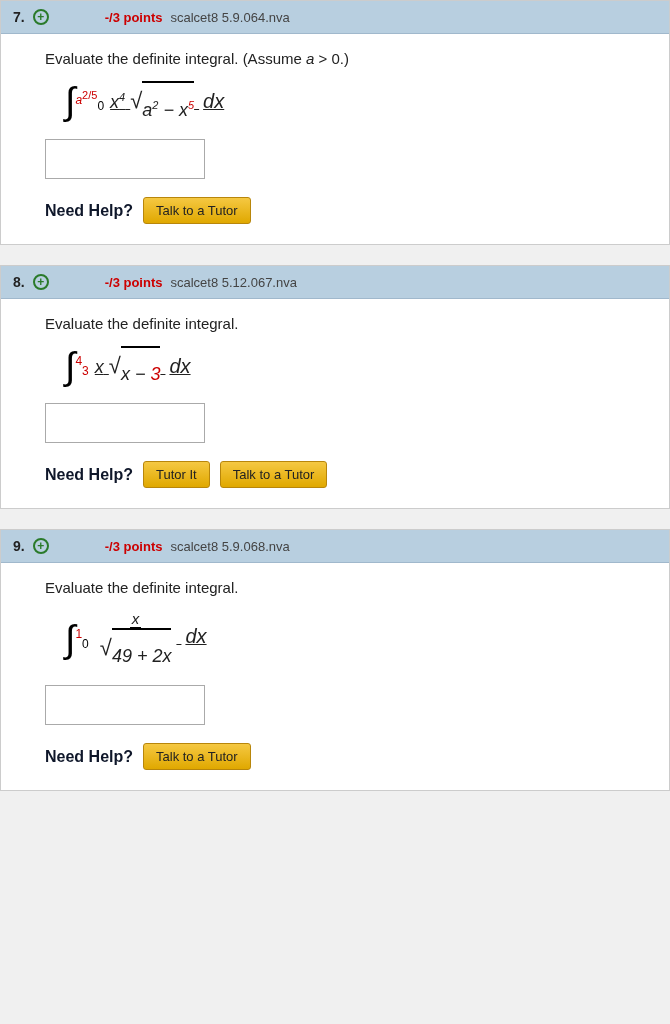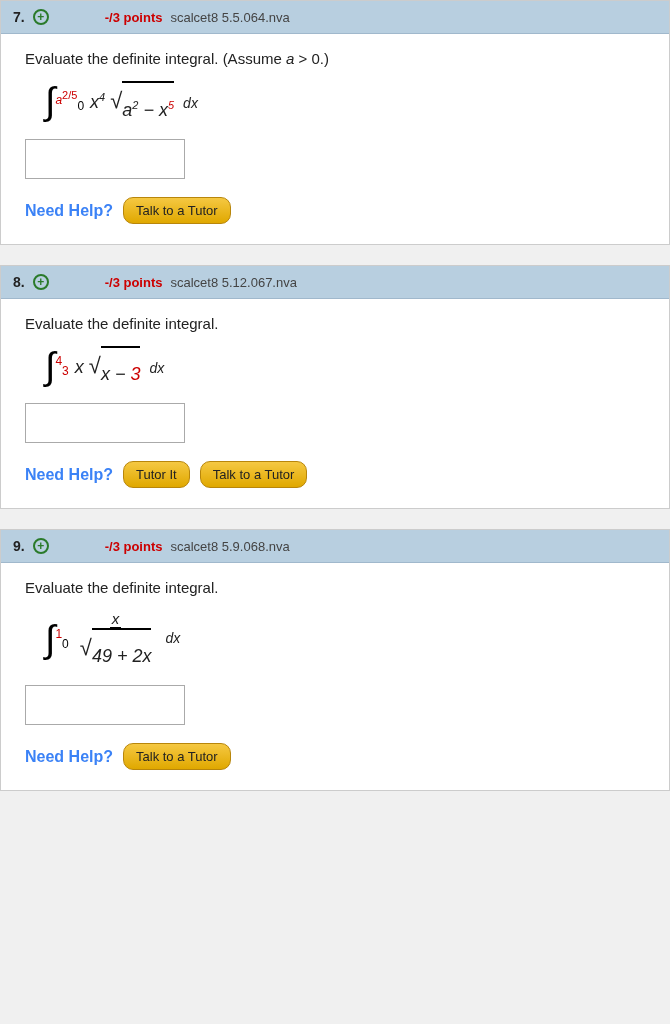--- a/index.html
+++ b/index.html
@@ -53,20 +53,21 @@
       margin-left: 48px;
     }
 
     .problem-id {
       color: #444;
       font-size: 13px;
     }
 
     .question-body {
       padding: 16px 24px 20px 24px;
+      margin-left: 20px;
     }
 
     .problem-text {
       font-size: 15px;
       margin-bottom: 14px;
       color: #222;
     }
 
     .math-display {
       font-size: 20px;
@@ -84,29 +85,29 @@
       background: #fff;
     }
 
     .need-help-row {
       display: flex;
       align-items: center;
       gap: 10px;
     }
 
     .need-help-label {
-      color: #3b82f6;
+      color: #0f172a;
       font-weight: bold;
       font-size: 16px;
     }
 
     .help-btn {
       background: linear-gradient(to bottom, #f5c842, #e0a800);
       border: 1px solid #b8860b;
-      border-radius: 10px;
+      border-radius: 3px;
       padding: 5px 12px;
       font-size: 13px;
       color: #222;
       cursor: pointer;
       font-weight: normal;
     }
 
     .integral-symbol {
       font-size: 38px;
       line-height: 1;
@@ -132,20 +133,21 @@
     .integral-lower {
       color: #000;
       font-size: 12px;
       align-self: flex-start;
       margin-top: 10px;
     }
 
     .math-expr {
       font-size: 18px;
       font-style: italic;
+      text-decoration: underline;
     }
 
     .math-red {
       color: #cc0000;
     }
 
     .sqrt-container {
       display: inline-flex;
       align-items: center;
     }
@@ -180,36 +182,36 @@
       padding: 0 2px;
     }
 
     .frac-den {
       font-size: 15px;
       font-style: italic;
       padding: 0 2px;
     }
 
     .dx {
-      font-size: 14px;
+      font-size: 20px;
       font-style: italic;
       margin-left: 4px;
     }
 
     .italic { font-style: italic; }
   </style>
 </head>
 <body>
 
 <div class="question-block">
   <div class="question-header">
     <span class="question-number">7.</span>
     <span class="plus-icon">+</span>
     <span class="points-label">-/3 points</span>
-    <span class="problem-id">scalcet8 5.5.064.nva</span>
+    <span class="problem-id">scalcet8 5.9.064.nva</span>
   </div>
   <div class="question-body">
     <div class="problem-text">
       Evaluate the definite integral. (Assume <span class="italic">a</span> &gt; 0.)
     </div>
     <div class="math-display">
       <span class="integral-symbol">∫</span>
       <span class="integral-limits">
         <span class="integral-upper"><span class="italic">a</span><sup class="math-red">2/5</sup></span>
         <span class="integral-lower">0</span>

